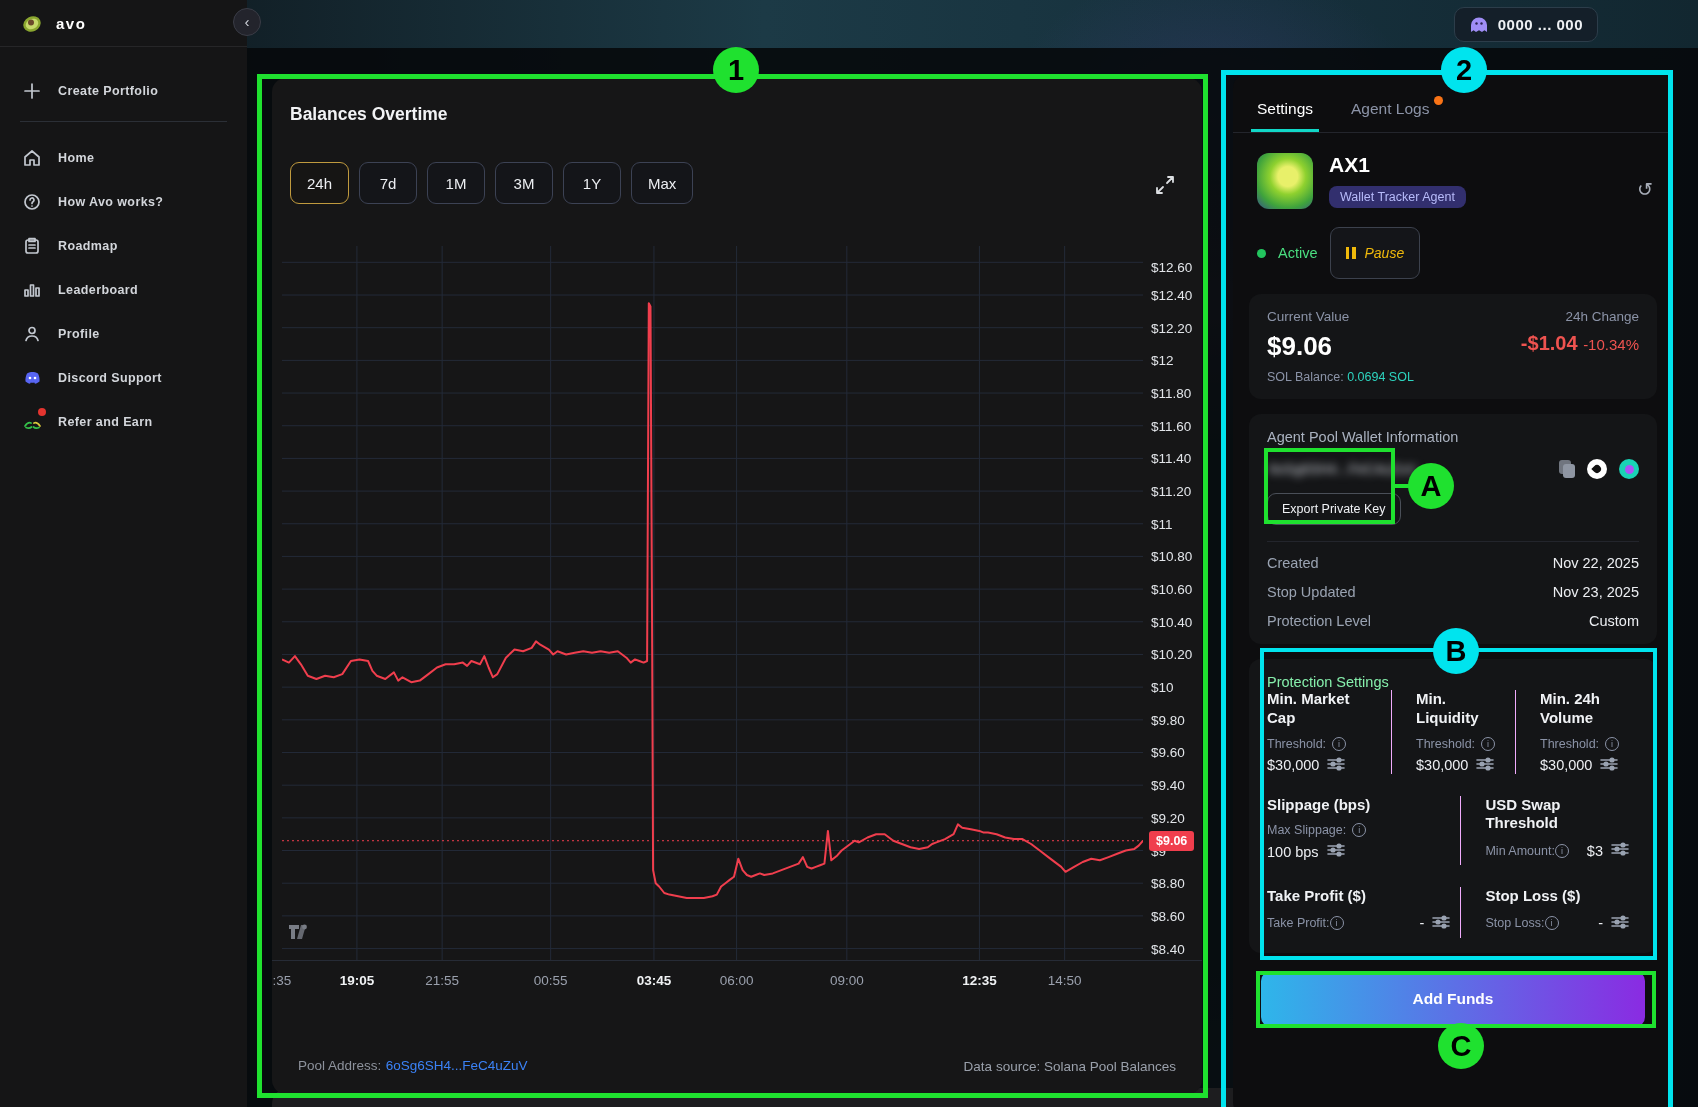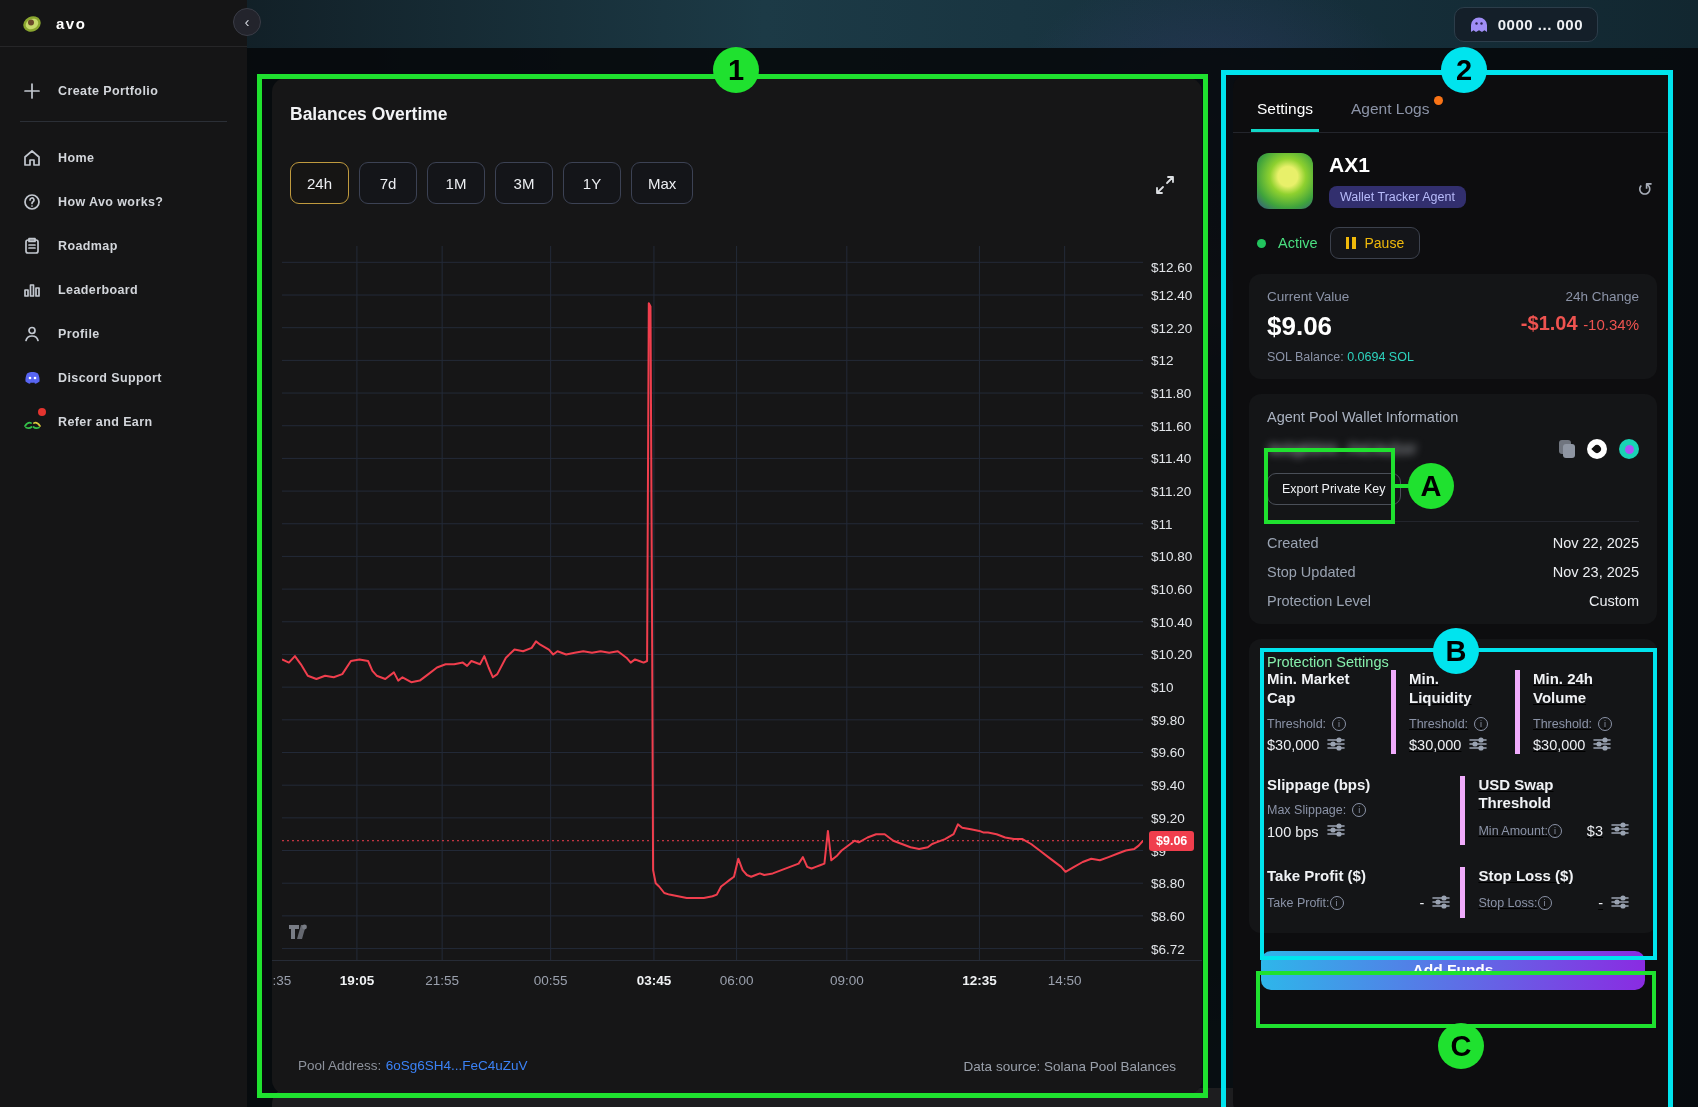--- a/index.html
+++ b/index.html
@@ -78,21 +78,21 @@
 
   .agent-row{display:flex;gap:16px;padding:20px 24px 0 24px;align-items:flex-start;}
   .avatar{width:56px;height:56px;border-radius:12px;flex:0 0 56px;
     background:radial-gradient(circle at 55% 42%,#e8f06a 0 22%,#8fd12f 40%,#3fa33c 70%,#35508c 100%);}
   .agent-name{color:#fff;font-size:21px;font-weight:bold;}
   .agent-badge{display:inline-block;margin-top:9px;background:#322f6e;color:#b7bbfa;font-size:12.5px;padding:4px 11px;border-radius:8px;}
   .status-row{display:flex;align-items:center;gap:12px;padding:18px 24px 0 24px;}
   .green-dot{width:9px;height:9px;border-radius:50%;background:#22c55e;}
   .status-text{color:#4ade80;font-size:14.5px;}
   .pause-btn{display:flex;align-items:center;gap:9px;border:1px solid #3c414d;background:#141519;border-radius:9px;
-    padding:7px 15px;cursor:pointer;}
+    padding:17px 15px;cursor:pointer;font-style:italic;}
   .pause-icon{display:flex;gap:3px;}
   .pause-icon i{display:block;width:3.5px;height:12px;background:#f0b90b;}
   .pause-txt{color:#f0b90b;font-size:14px;}
 
   .card{margin:15px 16px 0 16px;background:#141517;border-radius:12px;padding:15px 18px;}
   .value-card{display:flex;justify-content:space-between;}
   .muted{color:#8b93a7;font-size:13.5px;}
   .cur-val{color:#fff;font-size:26px;font-weight:bold;margin:7px 0 8px 0;}
   .sol-line{font-size:12.5px;color:#8b93a7;}
   .sol-val{color:#2dd4bf;}
@@ -116,34 +116,34 @@
     border-radius:9px;padding:8px 14px;cursor:pointer;}
   .wallet-div{border-top:1px solid #23252c;margin:16px 0 4px 0;}
   .kv-row{display:flex;justify-content:space-between;margin-top:13px;}
   .kv-label{color:#9aa3b2;font-size:14.5px;}
   .kv-val{color:#eceef2;font-size:14.5px;}
 
   .prot-title{color:#86efac;font-size:14.5px;margin-bottom:0;}
   .prot-grid3{display:grid;grid-template-columns:1fr 1fr 1fr;}
   .prot-grid2{display:grid;grid-template-columns:52% 48%;margin-top:22px;}
   .pcol{padding:0 10px 0 0;}
-  .pcol+.pcol{border-left:5px solid #f0abfc;padding-left:13px;text-decoration:underline;}
+  .pcol+.pcol{border-left:1px solid #f0abfc;padding-left:24px;}
   .pcell-title{color:#f0f2f5;font-size:15px;font-weight:bold;line-height:1.25;margin-bottom:9px;}
   .sub-row{display:flex;align-items:center;gap:6px;color:#8b93a7;font-size:12.5px;margin-bottom:6px;}
   .sub-row.spread{justify-content:space-between;}
   .sub-left{display:flex;align-items:center;}
   .icon-info{width:14px;height:14px;border:1px solid #8b93a7;border-radius:50%;color:#8b93a7;font-size:9px;
     display:inline-flex;align-items:center;justify-content:center;font-style:normal;}
   .icon-info::after{content:"i";}
   .val-row{display:flex;align-items:center;gap:8px;color:#eceef2;font-size:14.5px;}
   .sliders{flex:0 0 auto;}
   .sliders svg{stroke:#9aa3b2;stroke-width:1.6;fill:#9aa3b2;stroke-linecap:round;}
 
   .actions-row{display:flex;gap:14px;margin:18px 28px 0 28px;}
-  .btn-add{flex:1;height:39px;border:none;border-radius:10px;color:#fff;font-size:15.5px;font-weight:bold;cursor:pointer;
+  .btn-add{flex:1;height:56px;border:none;border-radius:10px;color:#fff;font-size:15.5px;font-weight:bold;cursor:pointer;
     background:linear-gradient(90deg,#2eb6ea,#8a2be2);}
   .btn-withdraw{flex:1;height:47px;border-radius:10px;border:1px solid #a93a3a;background:#3a1414;
     color:#ef5350;font-size:15.5px;font-weight:bold;cursor:pointer;}
 
   .bottom-sliver{position:absolute;left:272px;top:1088px;width:1388px;height:30px;background:#1d1d1f;border-radius:16px 16px 0 0;z-index:3;}
 
   
   .anno{position:absolute;pointer-events:none;z-index:20;}
   .abox-g{border:5px solid #1fe12f;}
   .abox-c{border:5px solid #00e4ee;}
@@ -330,21 +330,21 @@
         <div class="ytick" style="top: 375.789px;">$10.40</div>
         <div class="ytick" style="top: 408.467px;">$10.20</div>
         <div class="ytick" style="top: 441.144px;">$10</div>
         <div class="ytick" style="top: 473.822px;">$9.80</div>
         <div class="ytick" style="top: 506.499px;">$9.60</div>
         <div class="ytick" style="top: 539.176px;">$9.40</div>
         <div class="ytick" style="top: 571.854px;">$9.20</div>
         <div class="ytick" style="top: 604.531px;">$9</div>
         <div class="ytick" style="top: 637.208px;">$8.80</div>
         <div class="ytick" style="top: 669.886px;">$8.60</div>
-        <div class="ytick" style="top: 702.563px;">$6.72</div>
+        <div class="ytick" style="top: 702.563px;">$8.40</div>
       </div>
     <div class="xband">
       <div class="xlabels" id="x-labels">
           <div class="xtick" style="left: 0%;">:35</div>
           <div class="xtick bold" style="left: 8.7%;">19:05</div>
           <div class="xtick" style="left: 18.6%;">21:55</div>
           <div class="xtick" style="left: 31.2%;">00:55</div>
           <div class="xtick bold" style="left: 43.2%;">03:45</div>
           <div class="xtick" style="left: 52.8%;">06:00</div>
           <div class="xtick" style="left: 65.6%;">09:00</div>

